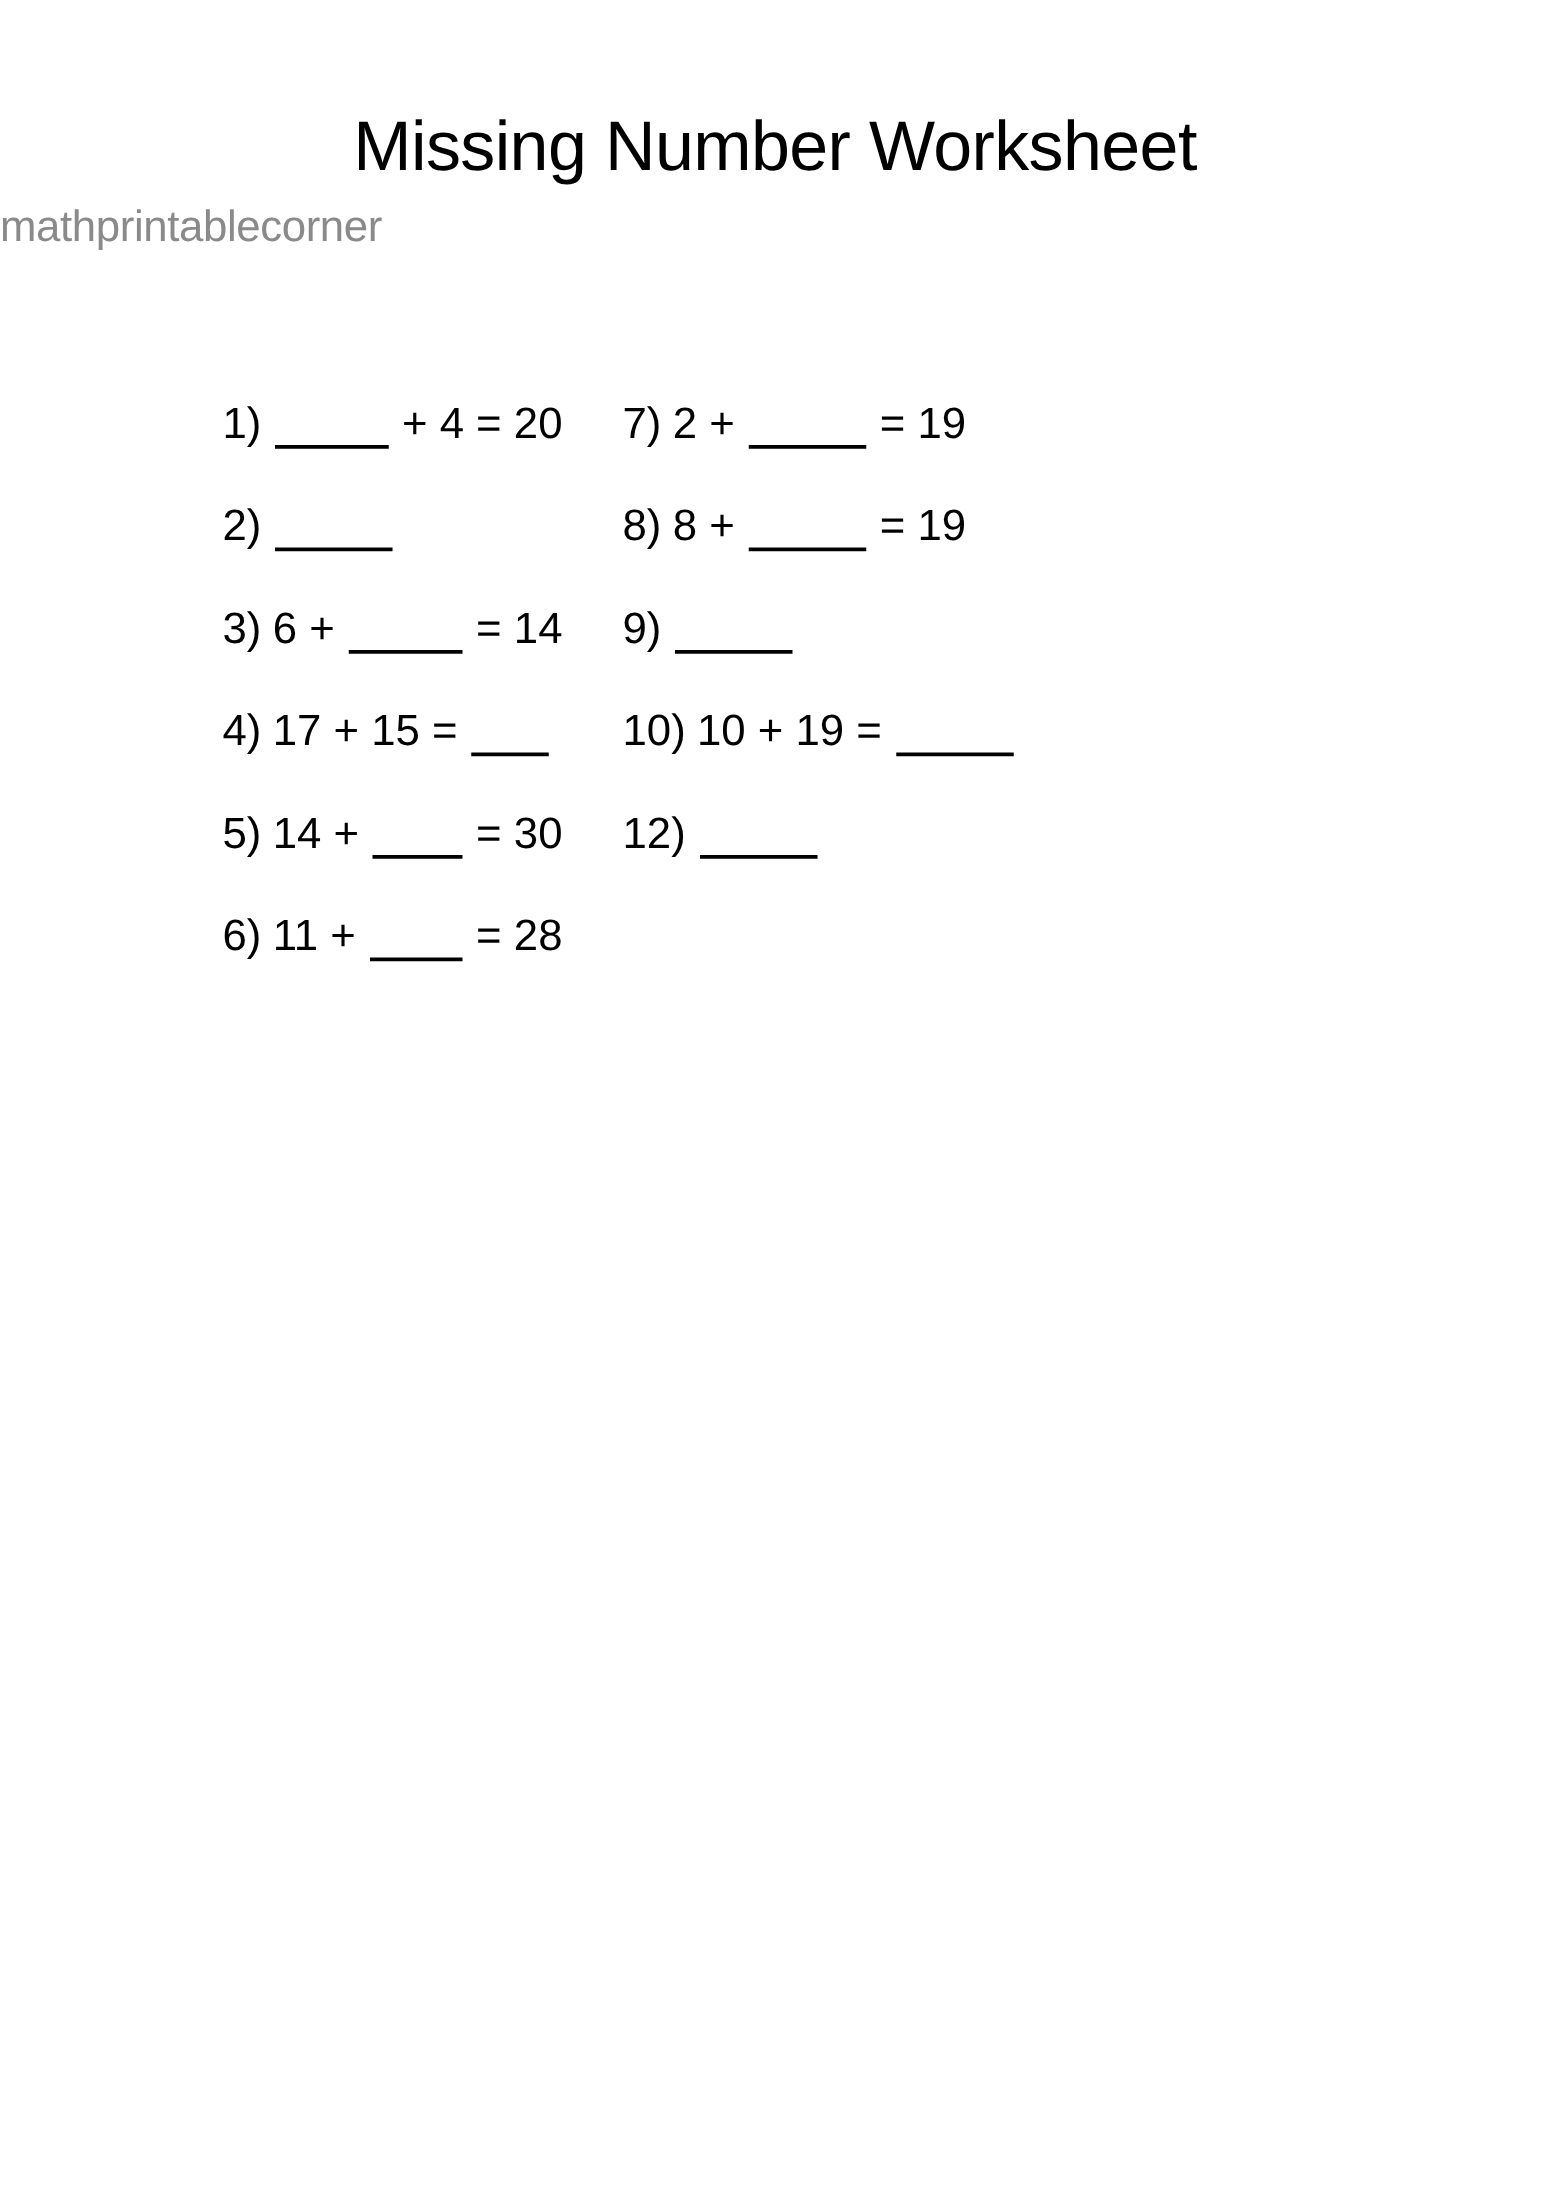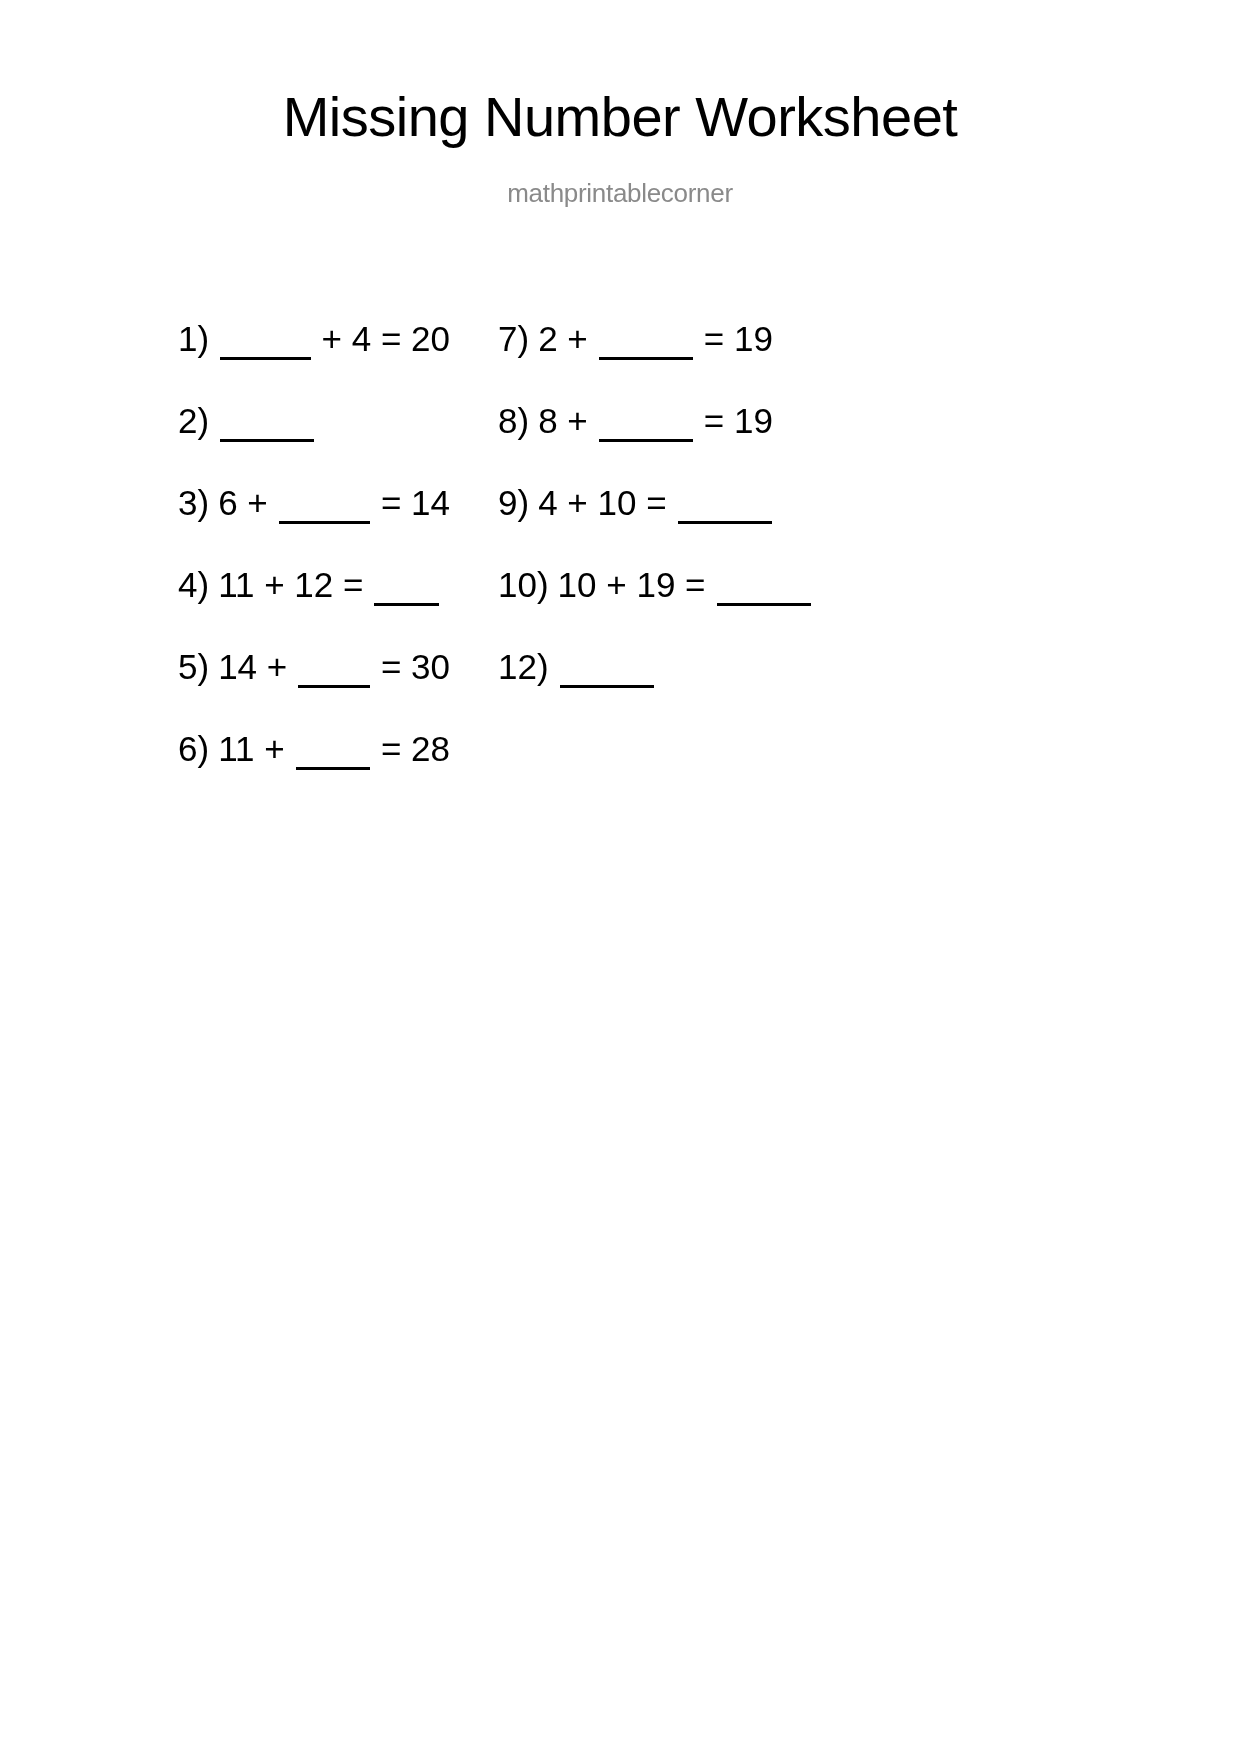--- a/index.html
+++ b/index.html
@@ -27,25 +27,24 @@
     font-size: 56px;
     font-weight: 400;
     letter-spacing: -0.5px;
     color: #000000;
     margin: 0;
     padding-top: 86px;
     line-height: 1.12;
     font-family: "Liberation Sans", sans-serif;
   }
   .worksheet-subtitle {
-    text-align: center;
-    font-size: 26px;
+    font-size: 35px;
     font-weight: 400;
     color: #8a8a8a;
-    margin: 16px;
+    margin: 0;
     padding-top: 14px;
     line-height: 1.1;
     letter-spacing: -0.3px;
     font-family: "Liberation Sans", sans-serif;
   }
   .problems-area {
     position: absolute;
     top: 298px;
     left: 0;
     width: 1240px;
@@ -118,21 +117,21 @@
           <span class="blank"></span>
         </div>
         <div class="problem-row">
           <span class="problem-index">3)</span>
           <span class="problem-seg">6 +</span>
           <span class="blank"></span>
           <span class="problem-seg">= 14</span>
         </div>
         <div class="problem-row">
           <span class="problem-index">4)</span>
-          <span class="problem-seg">11 + 12 =</span>
+          <span class="problem-seg">17 + 15 =</span>
           <span class="blank"></span>
         </div>
         <div class="problem-row">
           <span class="problem-index">5)</span>
           <span class="problem-seg">14 +</span>
           <span class="blank"></span>
           <span class="problem-seg">= 30</span>
         </div>
         <div class="problem-row">
           <span class="problem-index">6)</span>
@@ -149,21 +148,20 @@
           <span class="problem-seg">= 19</span>
         </div>
         <div class="problem-row">
           <span class="problem-index">8)</span>
           <span class="problem-seg">8 +</span>
           <span class="blank"></span>
           <span class="problem-seg">= 19</span>
         </div>
         <div class="problem-row">
           <span class="problem-index">9)</span>
-          <span class="problem-seg">4 + 10 =</span>
           <span class="blank"></span>
         </div>
         <div class="problem-row">
           <span class="problem-index">10)</span>
           <span class="problem-seg">10 + 19 =</span>
           <span class="blank"></span>
         </div>
         <div class="problem-row">
           <span class="problem-index">12)</span>
           <span class="blank"></span>

